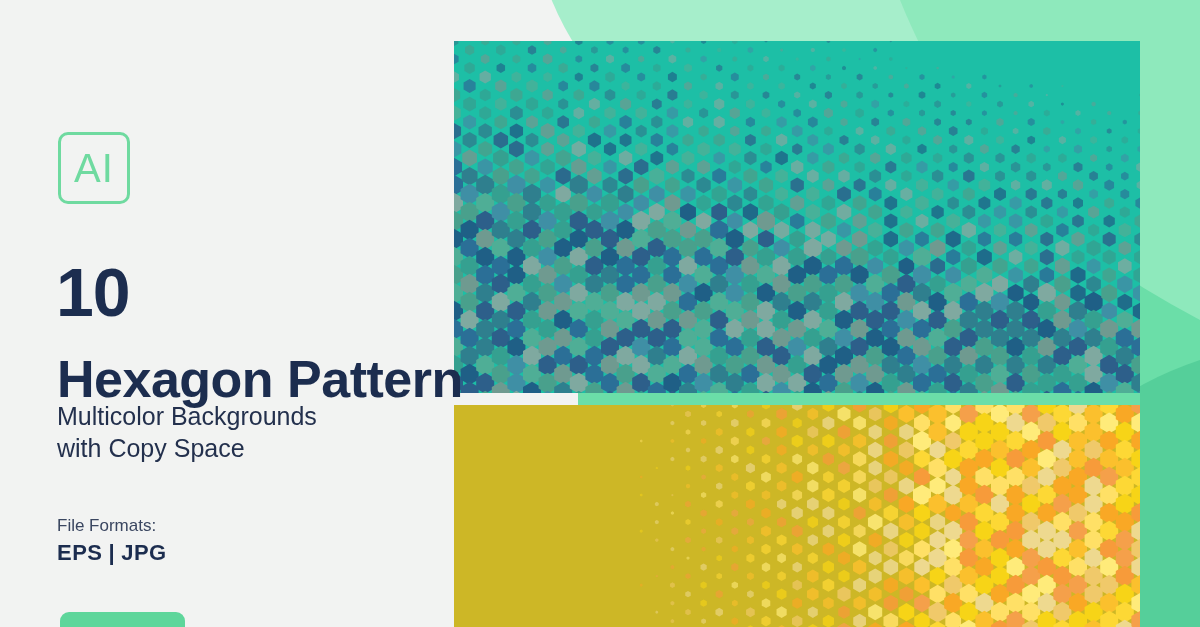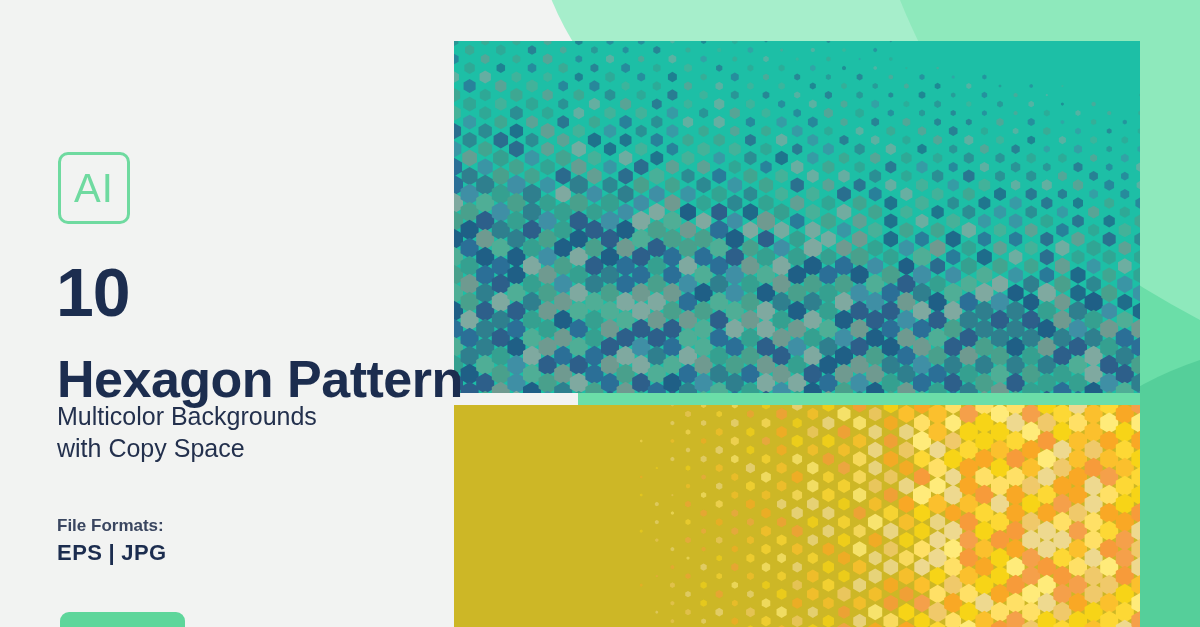--- a/index.html
+++ b/index.html
@@ -39,21 +39,20 @@
     left: 58px;
     top: 132px;
     width: 72px;
     height: 72px;
     border: 3px solid #6fdaa0;
     border-radius: 10px;
     box-sizing: border-box;
     display: flex;
     align-items: center;
     justify-content: center;
-    margin-top: 20px;
   }
   .ai-badge span {
     font-family: "Liberation Sans", sans-serif;
     font-size: 40px;
     font-weight: 400;
     color: #6fdaa0;
     letter-spacing: 1px;
     line-height: 1;
   }
 
@@ -88,21 +87,21 @@
     font-weight: 400;
     color: #23304d;
     line-height: 1.28;
   }
 
   .formats-label {
     position: absolute;
     left: 57px;
     top: 516px;
     font-size: 17px;
-    font-weight: 700;
+    font-weight: 400;
     color: #3a4660;
   }
   .formats-value {
     position: absolute;
     left: 57px;
     top: 540px;
     font-size: 22px;
     font-weight: bold;
     color: #1c2d4f;
     letter-spacing: 0.5px;

